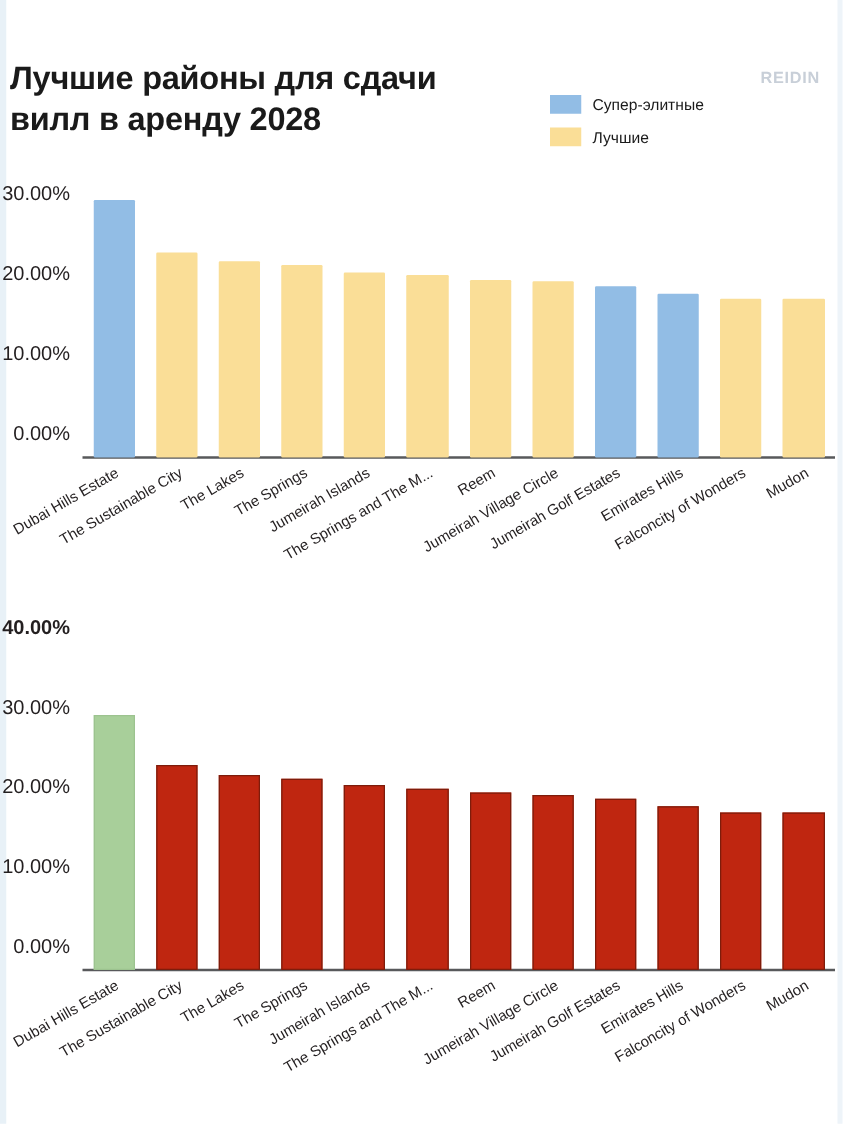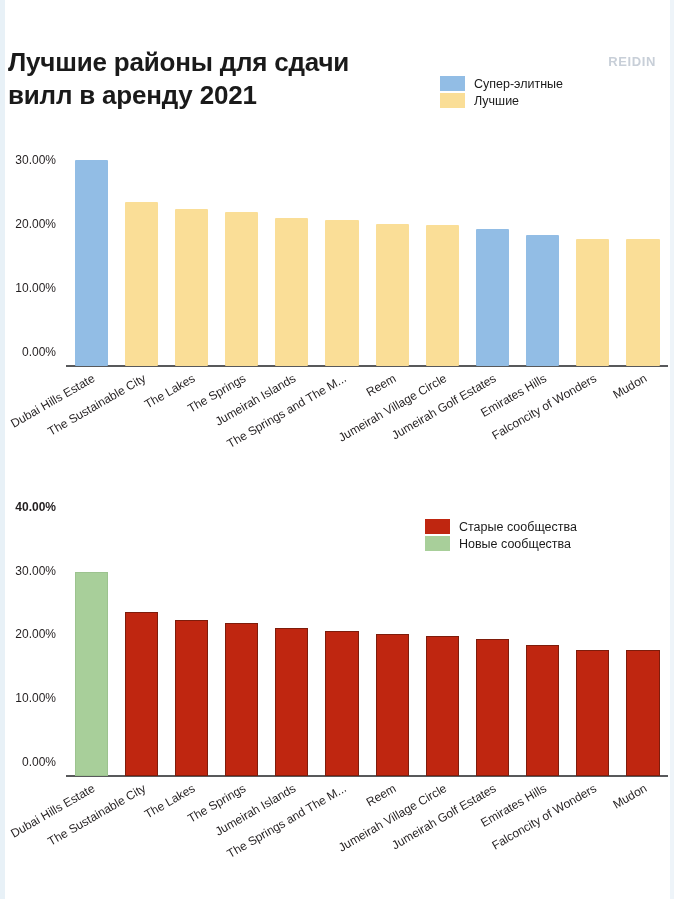--- a/index.html
+++ b/index.html
@@ -59,21 +59,21 @@
     font-weight: bold;
     letter-spacing: 0.6px;
     color: #c8cfd8;
   }
 
   
   .legend {
     position: absolute;
     display: flex;
     flex-direction: column;
-    gap: 2px;
+    gap: 11px;
   }
   .legend-row {
     display: flex;
     align-items: center;
     gap: 9px;
   }
   .legend-swatch {
     width: 25px;
     height: 15px;
     flex: 0 0 auto;
@@ -108,21 +108,21 @@
     right: 0;
     bottom: -1px;
     height: 2px;
     background: #58595b;
   }
 
   .ytick {
     position: absolute;
     right: calc(100% + 10px);
     transform: translateY(-50%);
-    font-size: 12px;
+    font-size: 16px;
     color: #231f20;
     white-space: nowrap;
   }
 
   .bars {
     position: absolute;
     left: 0; right: 0; bottom: 0;
     height: 100%;
     display: flex;
     align-items: flex-end;
@@ -176,46 +176,36 @@
 </style>
 </head>
 <body>
 
 <div class="page">
   <div class="edge-left"></div>
   <div class="edge-right"></div>
 
   <div class="title" id="title-el">
       <div>Лучшие районы для сдачи</div>
-      <div>вилл в аренду 2021</div>
+      <div>вилл в аренду 2028</div>
     </div>
 
   <div class="watermark">REIDIN</div>
 
   <div class="legend" id="legend-1">
     <div class="legend-row">
       <span class="legend-swatch" style="background:#92bde5"></span>
       <span class="legend-label">Супер-элитные</span>
     </div>
     <div class="legend-row">
       <span class="legend-swatch" style="background:#fade97"></span>
       <span class="legend-label">Лучшие</span>
     </div>
   </div>
 
-  <div class="legend" id="legend-2">
-    <div class="legend-row">
-      <span class="legend-swatch" style="background:#bf2610"></span>
-      <span class="legend-label">Старые сообщества</span>
-    </div>
-    <div class="legend-row">
-      <span class="legend-swatch" style="background:#a8cf9a"></span>
-      <span class="legend-label">Новые сообщества</span>
-    </div>
-  </div>
 
   <div class="chart" id="chart-1">
     <div class="plot" id="plot-1">
       <div class="axis-line"></div>
       <div class="bars">
           <div class="bar-slot">
             <div class="bar" title="Dubai Hills Estate — 32.20%" style="height: 99.0769%; background: rgb(146, 189, 229);"></div>
           </div>
           <div class="bar-slot">
             <div class="bar" title="The Sustainable City — 25.60%" style="height: 78.7692%; background: rgb(250, 222, 151);"></div>

